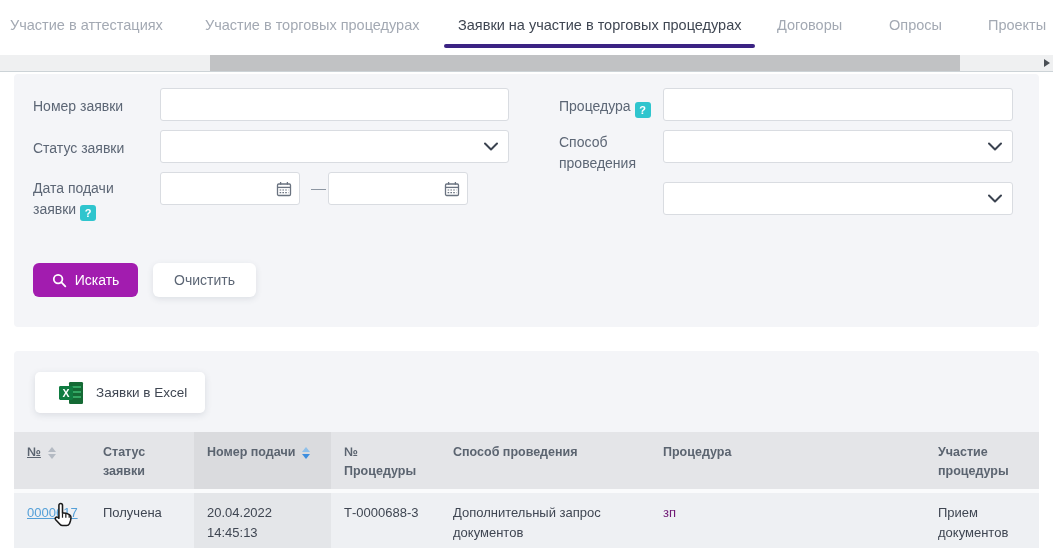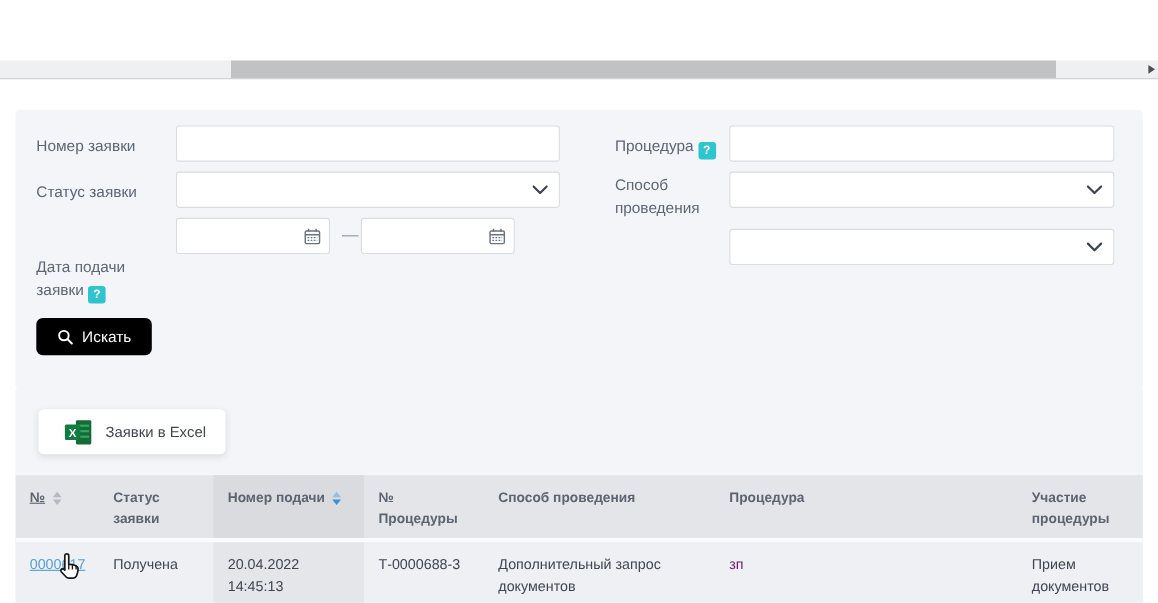--- a/index.html
+++ b/index.html
@@ -20,21 +20,21 @@
   
   .hscroll { position:absolute; left:0; top:55px; width:1053px; height:17px;
              background:#eff0f1; border-bottom:1px solid #ccd3d7; }
   .hscroll .thumb { position:absolute; left:210px; top:0; width:750px; height:16px;
              background:#c1c2c4; }
   .hscroll .arrow-r { position:absolute; right:3px; top:4px; width:0; height:0;
              border-top:4px solid transparent; border-bottom:4px solid transparent;
              border-left:6px solid #4a4f55; }
 
   
-  .filter-panel { position:absolute; left:14px; top:100px; width:1025px; height:253px;
+  .filter-panel { position:absolute; left:14px; top:74px; width:1025px; height:253px;
                   background:#f4f5f8; border-radius:4px; }
   .results-panel { position:absolute; left:14px; top:351px; width:1025px; height:197px;
                   background:#f4f5f8; border-radius:4px 4px 0 0; overflow:hidden; }
 
   .lbl { position:absolute; font-size:14px; color:#5c6675; line-height:1.5; }
   .badge-q { display:inline-block; width:16px; height:16px; border-radius:3px;
              background:#2fc5ce; color:#fff; font-size:11px; font-weight:bold;
              text-align:center; line-height:16px; vertical-align:-3px; margin-left:4px; }
 
   .tinput, .tselect, .dinput { position:absolute; background:#fff;
@@ -44,33 +44,33 @@
   .selwrap .tselect { left:0; top:0; width:100%; }
   .selwrap .chev { position:absolute; right:11px; top:12px; pointer-events:none; }
   .dwrap { position:absolute; }
   .dwrap .dinput { left:0; top:0; width:100%; padding-right:30px; }
   .dwrap .cal { position:absolute; right:8px; top:9px; pointer-events:none; }
 
   .f-lbl-number   { left:19px;  top:22px;  }
   .f-in-number    { left:146px; top:14px;  width:349px; }
   .f-lbl-status   { left:19px;  top:64px;  }
   .f-sel-status   { left:146px; top:56px;  width:349px; height:33px; }
-  .f-lbl-date     { left:19px;  top:104px; width:108px;margin-top:28px; }
+  .f-lbl-date     { left:19px;  top:104px; width:108px; }
   .f-date-from    { left:146px; top:98px;  width:140px; height:33px; }
   .f-dash         { left:297px; top:105px; position:absolute; color:#8d96a2; font-size:15px; }
   .f-date-to      { left:314px; top:98px;  width:140px; height:33px; }
   .f-lbl-proc     { left:545px; top:22px;  width:112px; }
   .f-in-proc      { left:649px; top:14px;  width:350px; }
   .f-lbl-method   { left:545px; top:58px;  width:105px; }
   .f-sel-method   { left:649px; top:56px;  width:350px; height:33px; }
   .f-lbl-activity { left:545px; top:112px; width:112px; }
   .f-sel-activity { left:649px; top:108px; width:350px; height:33px; }
 
   .btn-search { position:absolute; left:19px; top:189px; width:105px; height:34px;
-      background:#000000; color:#fff; border:none; border-radius:6px; font-size:14px;
+      background:#a21caf; color:#fff; border:none; border-radius:6px; font-size:14px;
       display:flex; align-items:center; justify-content:center; gap:8px; cursor:pointer;
       font-family:inherit; }
   .btn-clear { position:absolute; left:139px; top:189px; width:103px; height:34px;
       background:#fff; color:#5c6675; border:none; border-radius:6px; font-size:14px;
       box-shadow:0 2px 6px rgba(60,70,90,.12); cursor:pointer; font-family:inherit; }
 
   
   .btn-excel { position:absolute; left:21px; top:21px; width:170px; height:41px;
       background:#fff; border:none; border-radius:5px; font-size:13.5px; color:#3f4652;
       box-shadow:0 2px 7px rgba(60,70,90,.14); display:flex; align-items:center;
@@ -98,20 +98,28 @@
   .sort.active .up   { border-bottom-color:#8fc0ea; }
   .sort.active .down { border-top-color:#3e8ede; }
 
   .cursor-hand { position:absolute; left:51px; top:501px; width:27px; height:29px; z-index:9; }
 </style>
 </head>
 <body>
 
 <div class="page">
 
+  <div class="tabbar">
+    <div class="tab tab-0">Участие в аттестациях</div>
+    <div class="tab tab-1">Участие в торговых процедурах</div>
+    <div class="tab tab-2 active">Заявки на участие в торговых процедурах</div>
+    <div class="tab tab-3">Договоры</div>
+    <div class="tab tab-4">Опросы</div>
+    <div class="tab tab-5">Проекты</div>
+  </div>
 
   <div class="hscroll">
     <div class="thumb"></div>
     <div class="arrow-r"></div>
   </div>
 
   <div class="filter-panel">
 
     <div class="lbl f-lbl-number">
       <span>Номер заявки</span>
@@ -177,20 +185,23 @@
       </svg>
     </div>
 
     <button class="btn-search">
       <svg width="15" height="15" viewBox="0 0 16 16">
         <circle cx="6.5" cy="6.5" r="4.6" fill="none" stroke="#fff" stroke-width="1.9"></circle>
         <line x1="10.1" y1="10.1" x2="14.2" y2="14.2" stroke="#fff" stroke-width="1.9" stroke-linecap="round"></line>
       </svg>
       <span>Искать</span>
     </button>
+    <button class="btn-clear">
+      <span>Очистить</span>
+    </button>
   </div>
 
   <div class="results-panel">
 
     <button class="btn-excel">
       <svg width="29" height="24" viewBox="0 0 29 24">
         <rect x="12" y="1" width="14" height="22" rx="1.2" fill="#156a35"></rect>
         <rect x="14" y="5" width="10" height="2" fill="#33a763"></rect>
         <rect x="14" y="10" width="10" height="2" fill="#33a763"></rect>
         <rect x="14" y="15" width="10" height="2" fill="#33a763"></rect>

